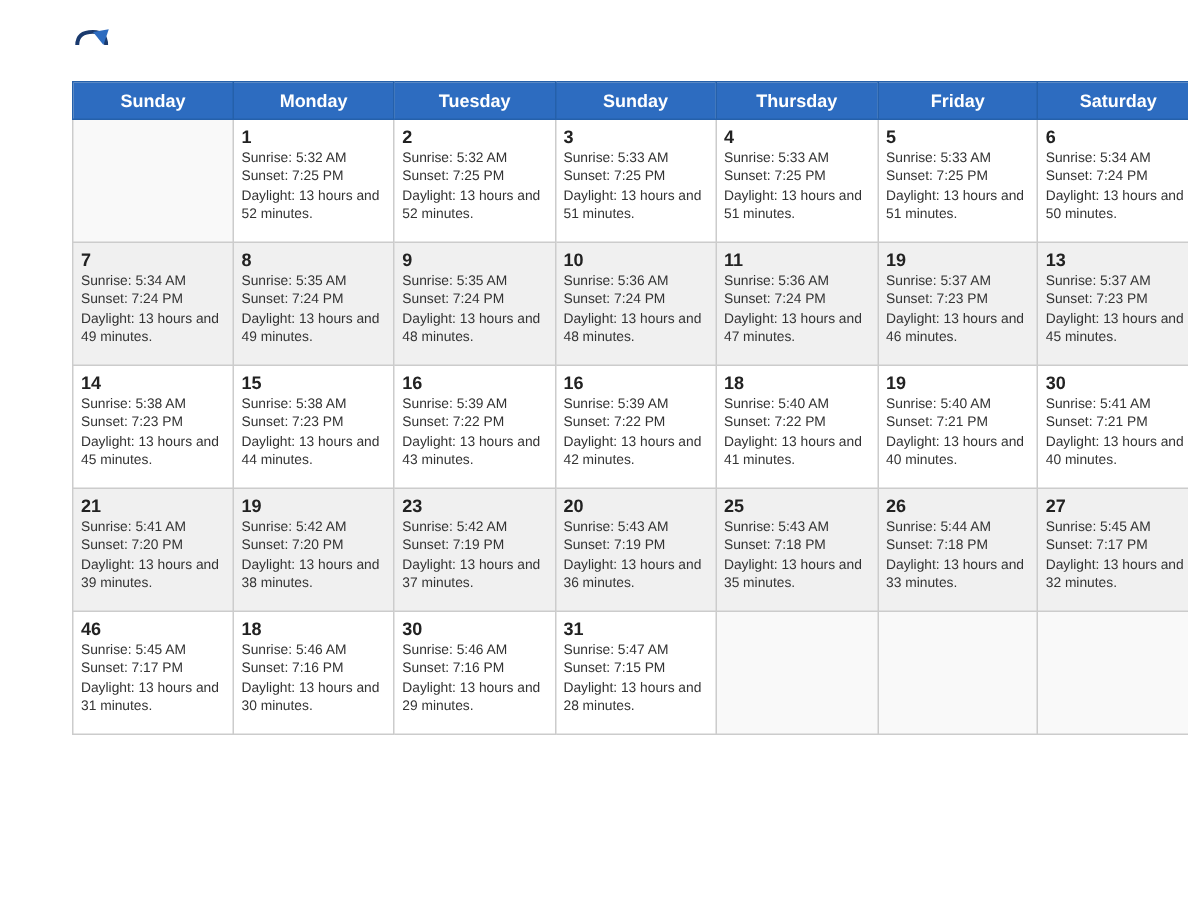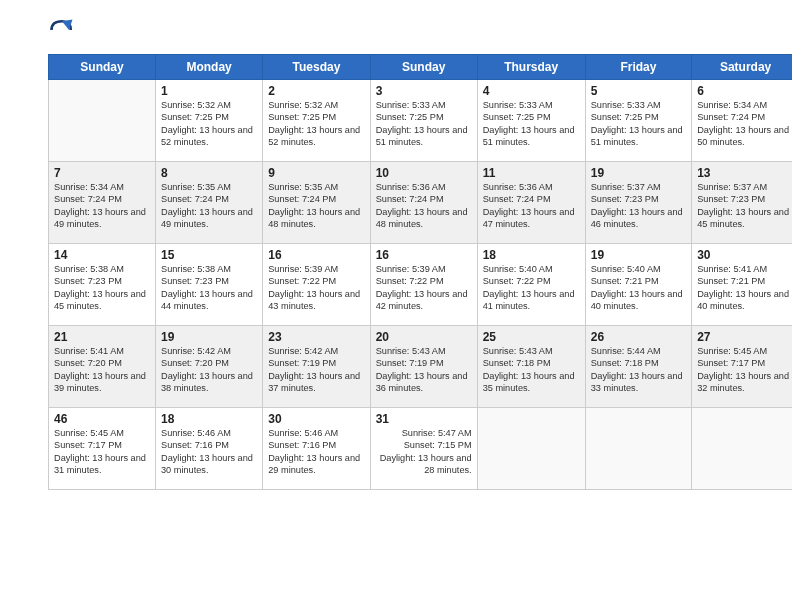--- a/index.html
+++ b/index.html
@@ -314,21 +314,21 @@
 Daylight: 13 hours and 30 minutes.</div>
           </td>
           <td>
             <div class="day-num">30</div>
             <div class="day-info" style="white-space: pre-line;">Sunrise: 5:46 AM
 Sunset: 7:16 PM
 Daylight: 13 hours and 29 minutes.</div>
           </td>
           <td>
             <div class="day-num">31</div>
-            <div class="day-info" style="white-space: pre-line; text-align: right;">Sunrise: 5:47 AM
+            <div class="day-info" style="white-space: pre-line;">Sunrise: 5:47 AM
 Sunset: 7:15 PM
 Daylight: 13 hours and 28 minutes.</div>
           </td>
           <td class="empty"></td>
           <td class="empty"></td>
           <td class="empty"></td>
         </tr>
       </tbody>
   </table>
 </div>

